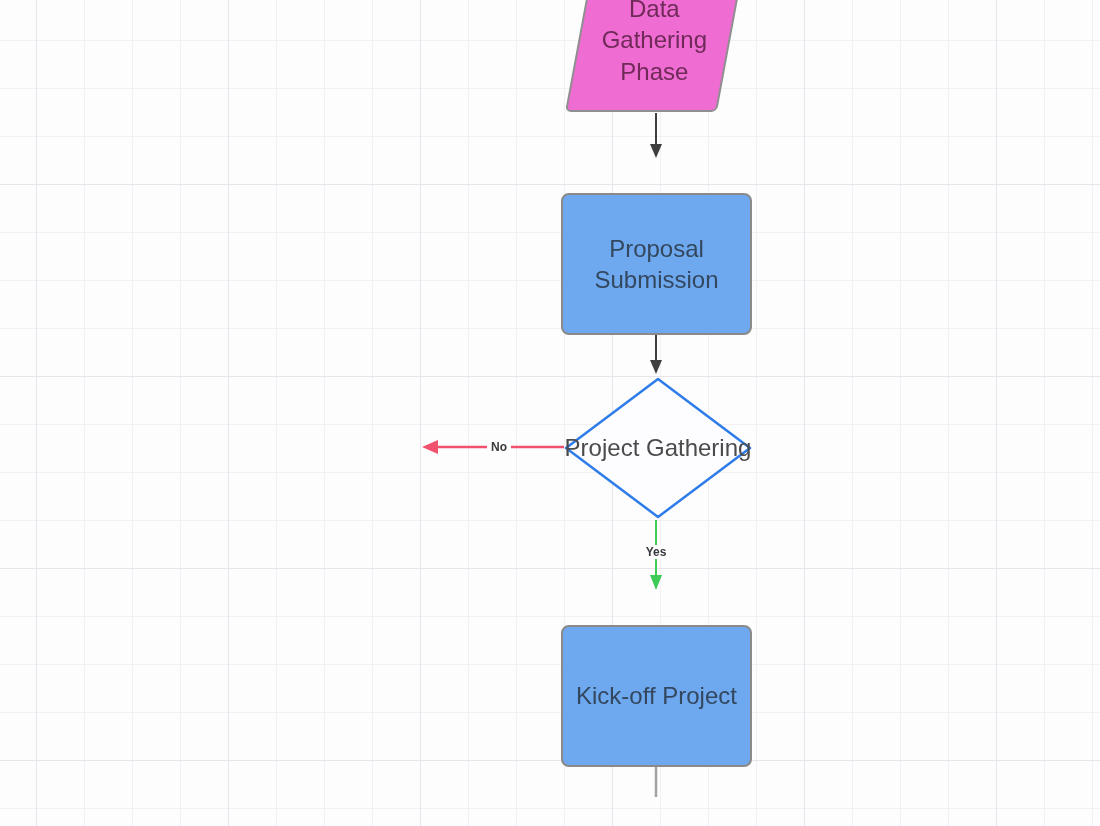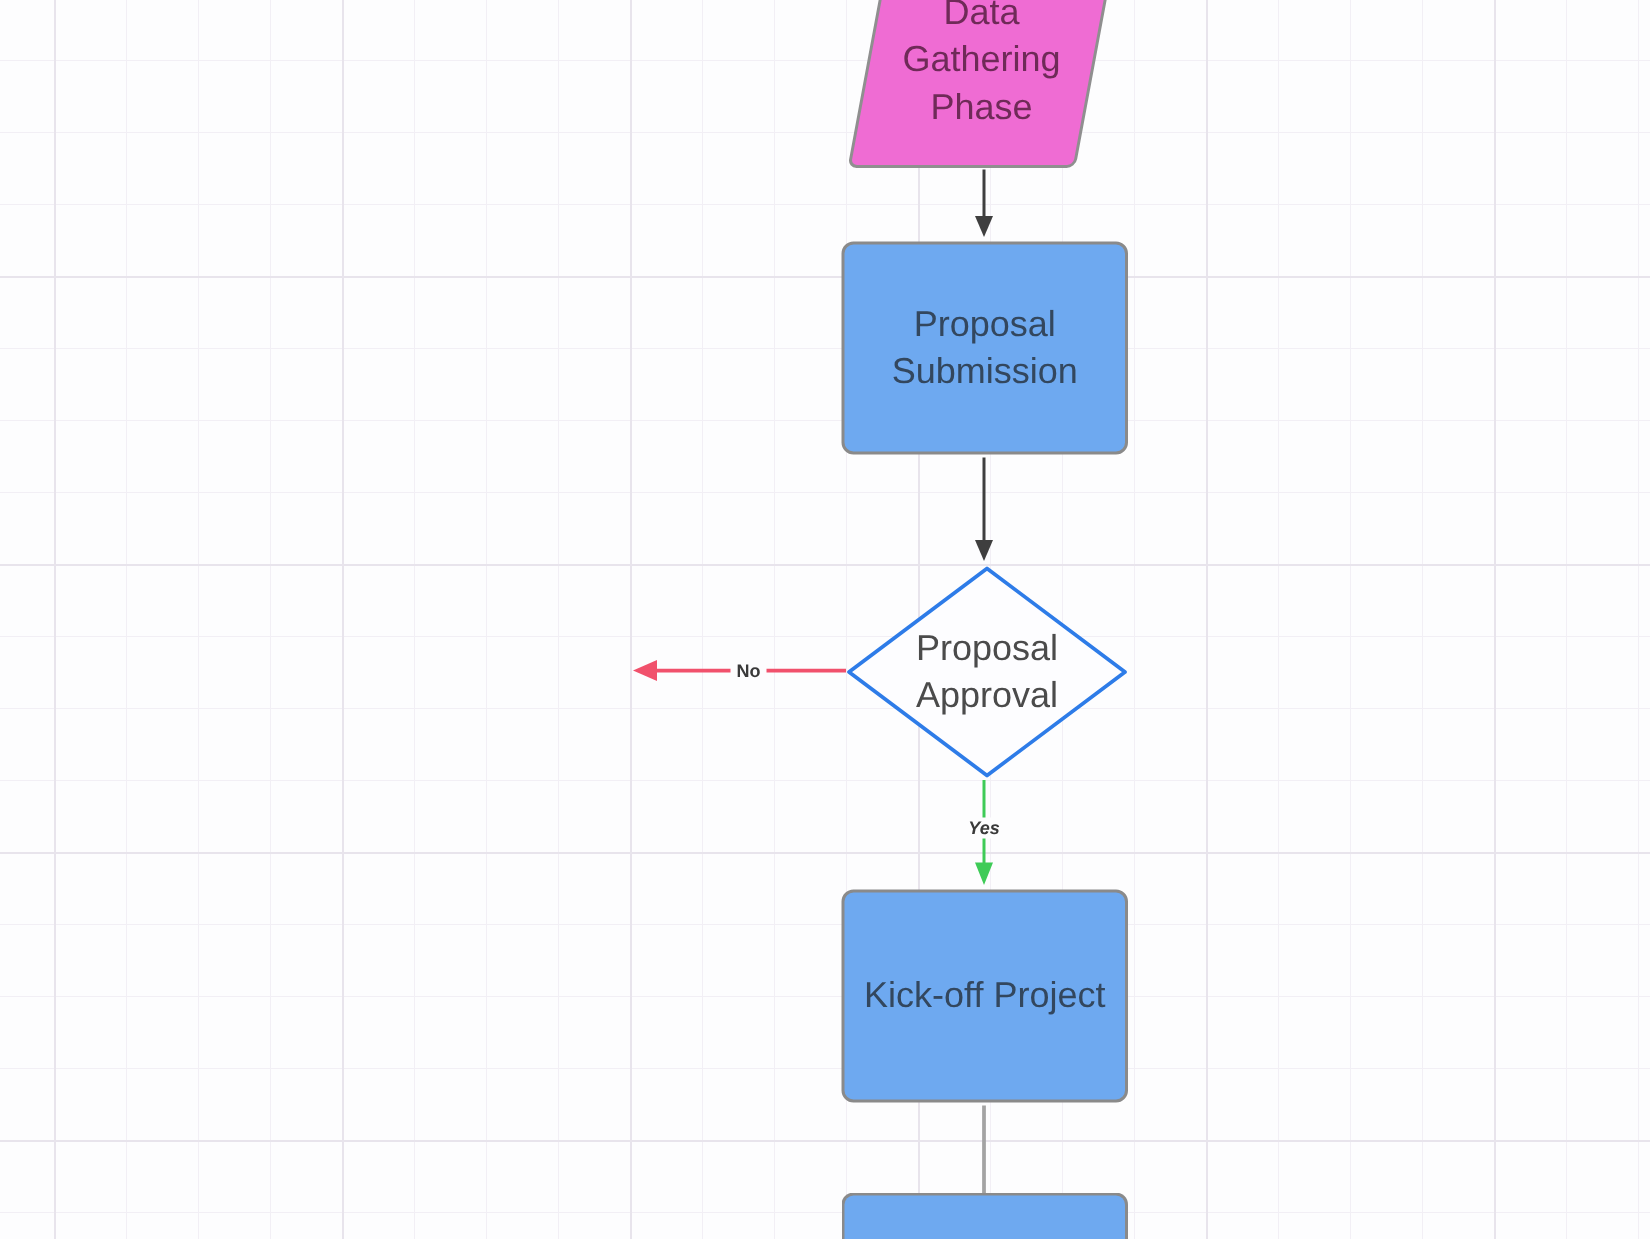--- a/index.html
+++ b/index.html
@@ -44,20 +44,21 @@
     width: 100%; height: 100%;
     transform: skewX(10.5deg);
     display: flex; align-items: center; justify-content: center;
   }
   .parallelogram .label { color: #6f2a58; width: 124px; height: auto; }
   
   .process {
     background: #6ea9f0;
     border: 2px solid #8a8a8a;
     border-radius: 8px;
+    margin-top: 32px;
   }
   .process .label { color: #33475e; }
   .proposal { left: 561px; top: 161px; width: 191px; height: 142px; }
   .kickoff  { left: 561px; top: 593px; width: 191px; height: 142px; }
   .nextstep { left: 561px; top: 795px; width: 191px; height: 50px;
               border-bottom: none; border-radius: 8px 8px 0 0; }
   
   .diamond { left: 563px; top: 376px; width: 190px; height: 144px; }
   .diamond svg { position: absolute; left: 0; top: 0; }
   .diamond .label { position: absolute; left: 0; top: 0; color: #4b4b4b; }
@@ -66,21 +67,21 @@
   .document svg { position: absolute; left: 0; top: 0; }
   .document .label { position: absolute; left: 0; top: 0; height: 120px; color: #2b2e52; }
   
   .edge-label {
     position: absolute; z-index: 3;
     transform: translate(-50%, -50%);
     font-size: 12px; font-weight: bold; color: #3a3a3a;
     background: #fdfdfe; padding: 0 4px;
   }
   .edge-label.no  { left: 499px; top: 447px; }
-  .edge-label.yes { left: 656px; top: 552px; font-style: italic; }
+  .edge-label.yes { left: 656px; top: 552px; }
 </style>
 </head>
 <body>
 
 <div class="canvas">
 
   <svg class="connector-layer" width="1100" height="826" viewBox="0 0 1100 826">
 
     <g>
       <line x1="656" y1="113" x2="656" y2="146" stroke="#3f3f3f" stroke-width="2"></line>
@@ -114,21 +115,21 @@
   </div>
 
   <div class="node process proposal">
     <div class="label">Proposal Submission</div>
   </div>
 
   <div class="node diamond">
     <svg width="190" height="144" viewBox="0 0 190 144">
       <polygon points="95,3 187,72 95,141 3,72" fill="#fdfdff" stroke="#2e7ce8" stroke-width="2.5" stroke-linejoin="round"></polygon>
     </svg>
-    <div class="label" style="width:190px;height:144px;">Proposal Approval</div>
+    <div class="label" style="width:190px;height:144px;">Project Gathering</div>
   </div>
 
 
   <div class="node process kickoff">
     <div class="label">Kick-off Project</div>
   </div>
 
   <div class="node process nextstep">
     <div class="label"></div>
   </div>

